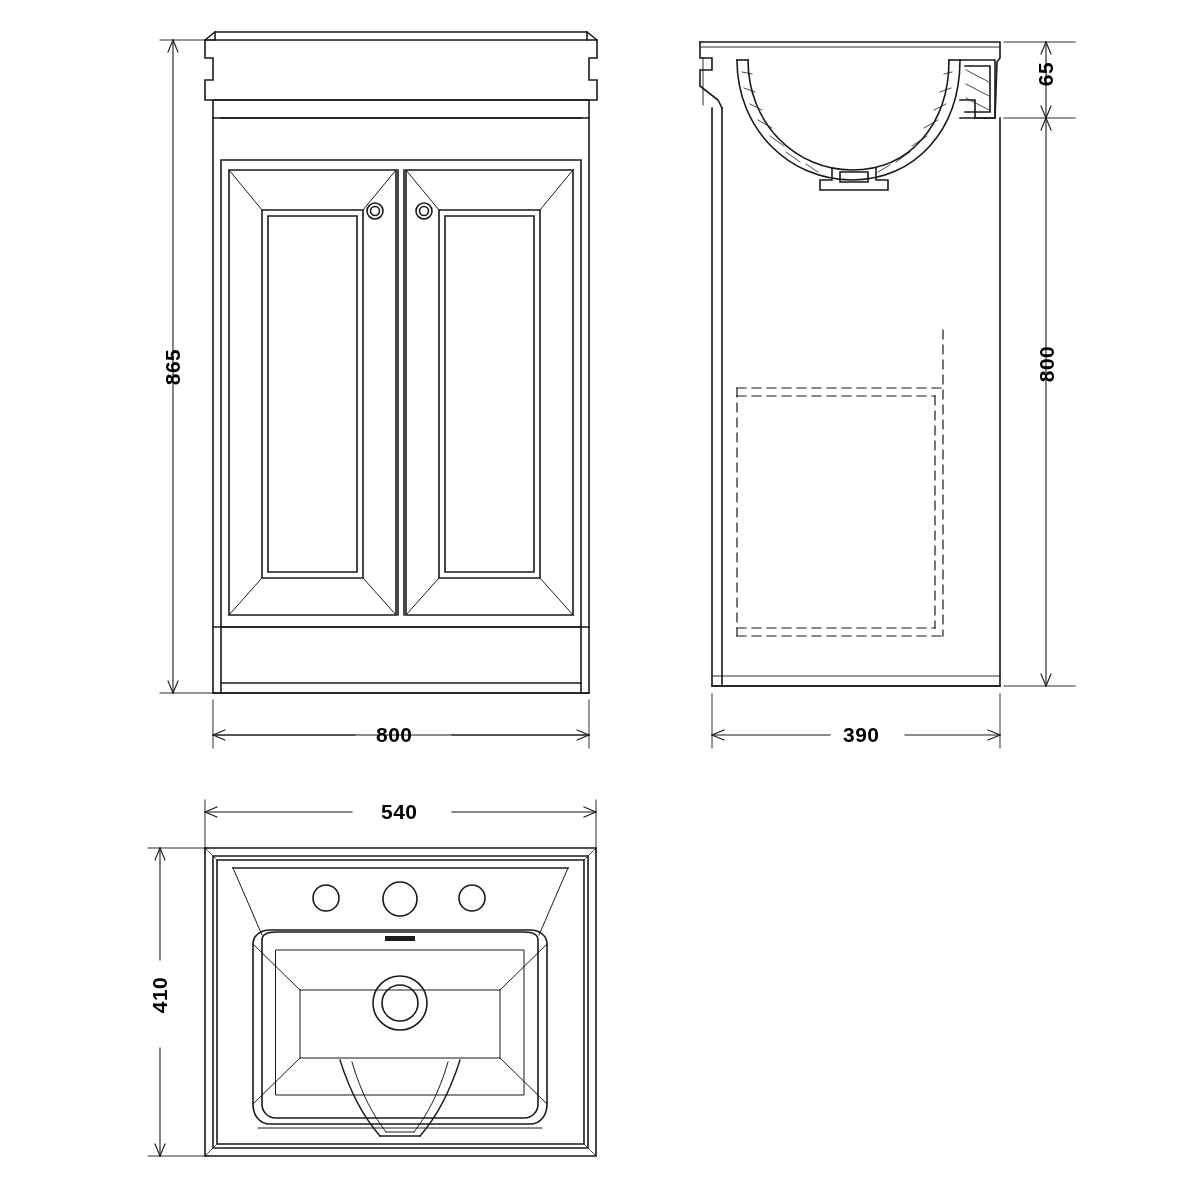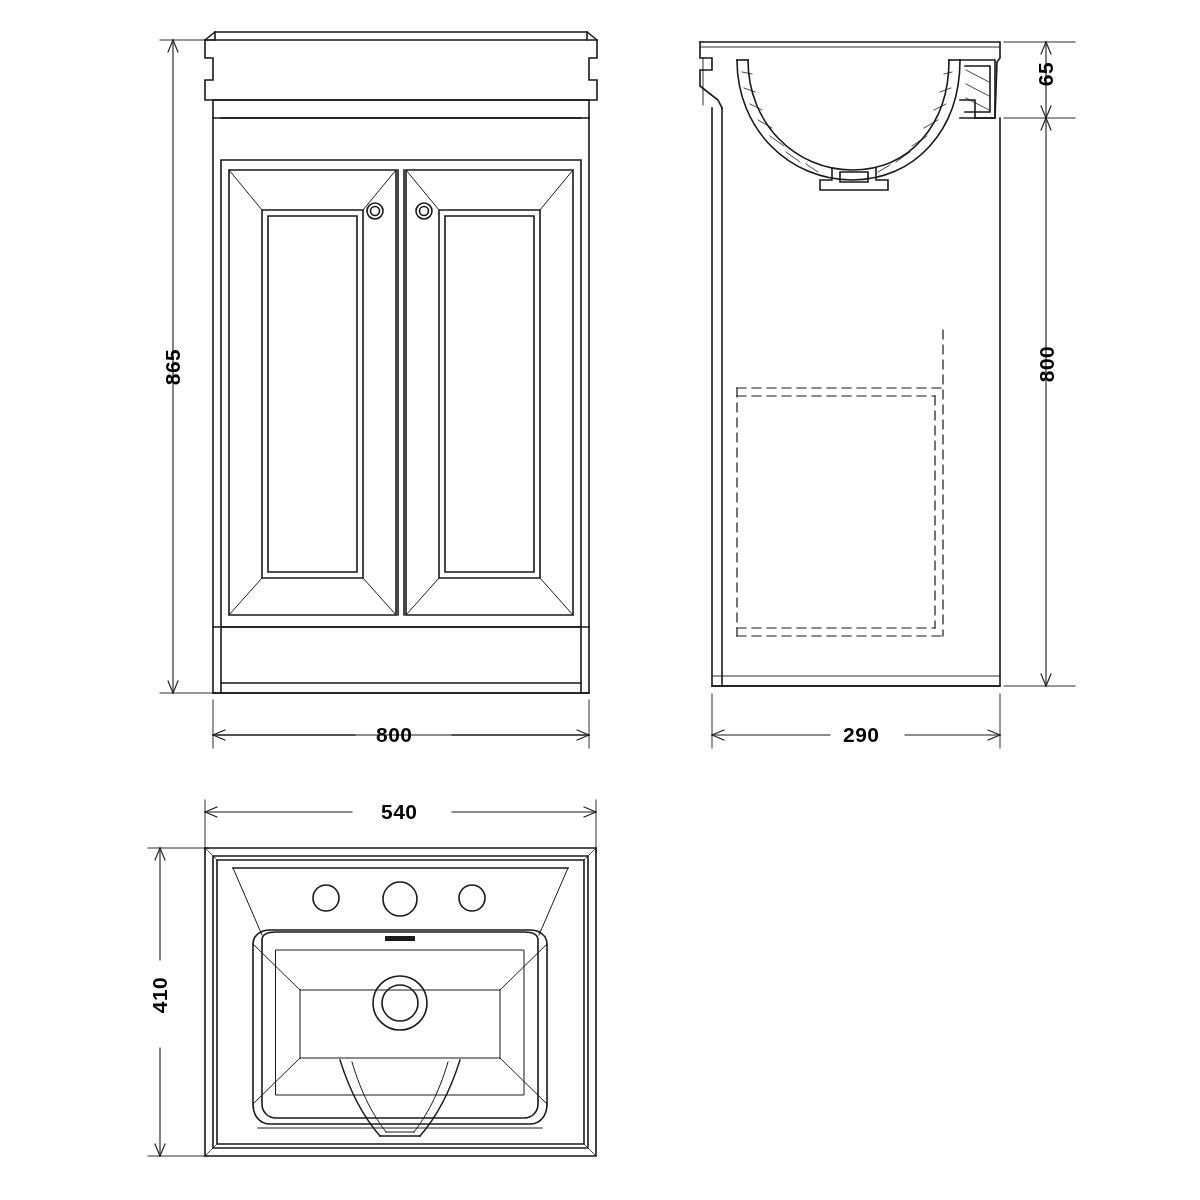--- a/index.html
+++ b/index.html
@@ -265,19 +265,19 @@
   </svg>
 
   <div class="dimlabel vertical" style="left: 148px; top: 355px; width: 50px; text-align: center;">865</div>
 
   <div class="dimlabel" style="left: 376px; top: 723px;">800</div>
 
   <div class="dimlabel vertical" style="left: 1024px; top: 62px; width: 44px; text-align: center;">65</div>
 
   <div class="dimlabel vertical" style="left: 1022px; top: 352px; width: 50px; text-align: center;">800</div>
 
-  <div class="dimlabel" style="left: 843px; top: 723px;">290</div>
+  <div class="dimlabel" style="left: 843px; top: 723px;">390</div>
 
   <div class="dimlabel" style="left: 381px; top: 800px;">540</div>
 
   <div class="dimlabel vertical" style="left: 137px; top: 983px; width: 46px; text-align: center;">410</div>
 
 </div>
 
 </body></html>

